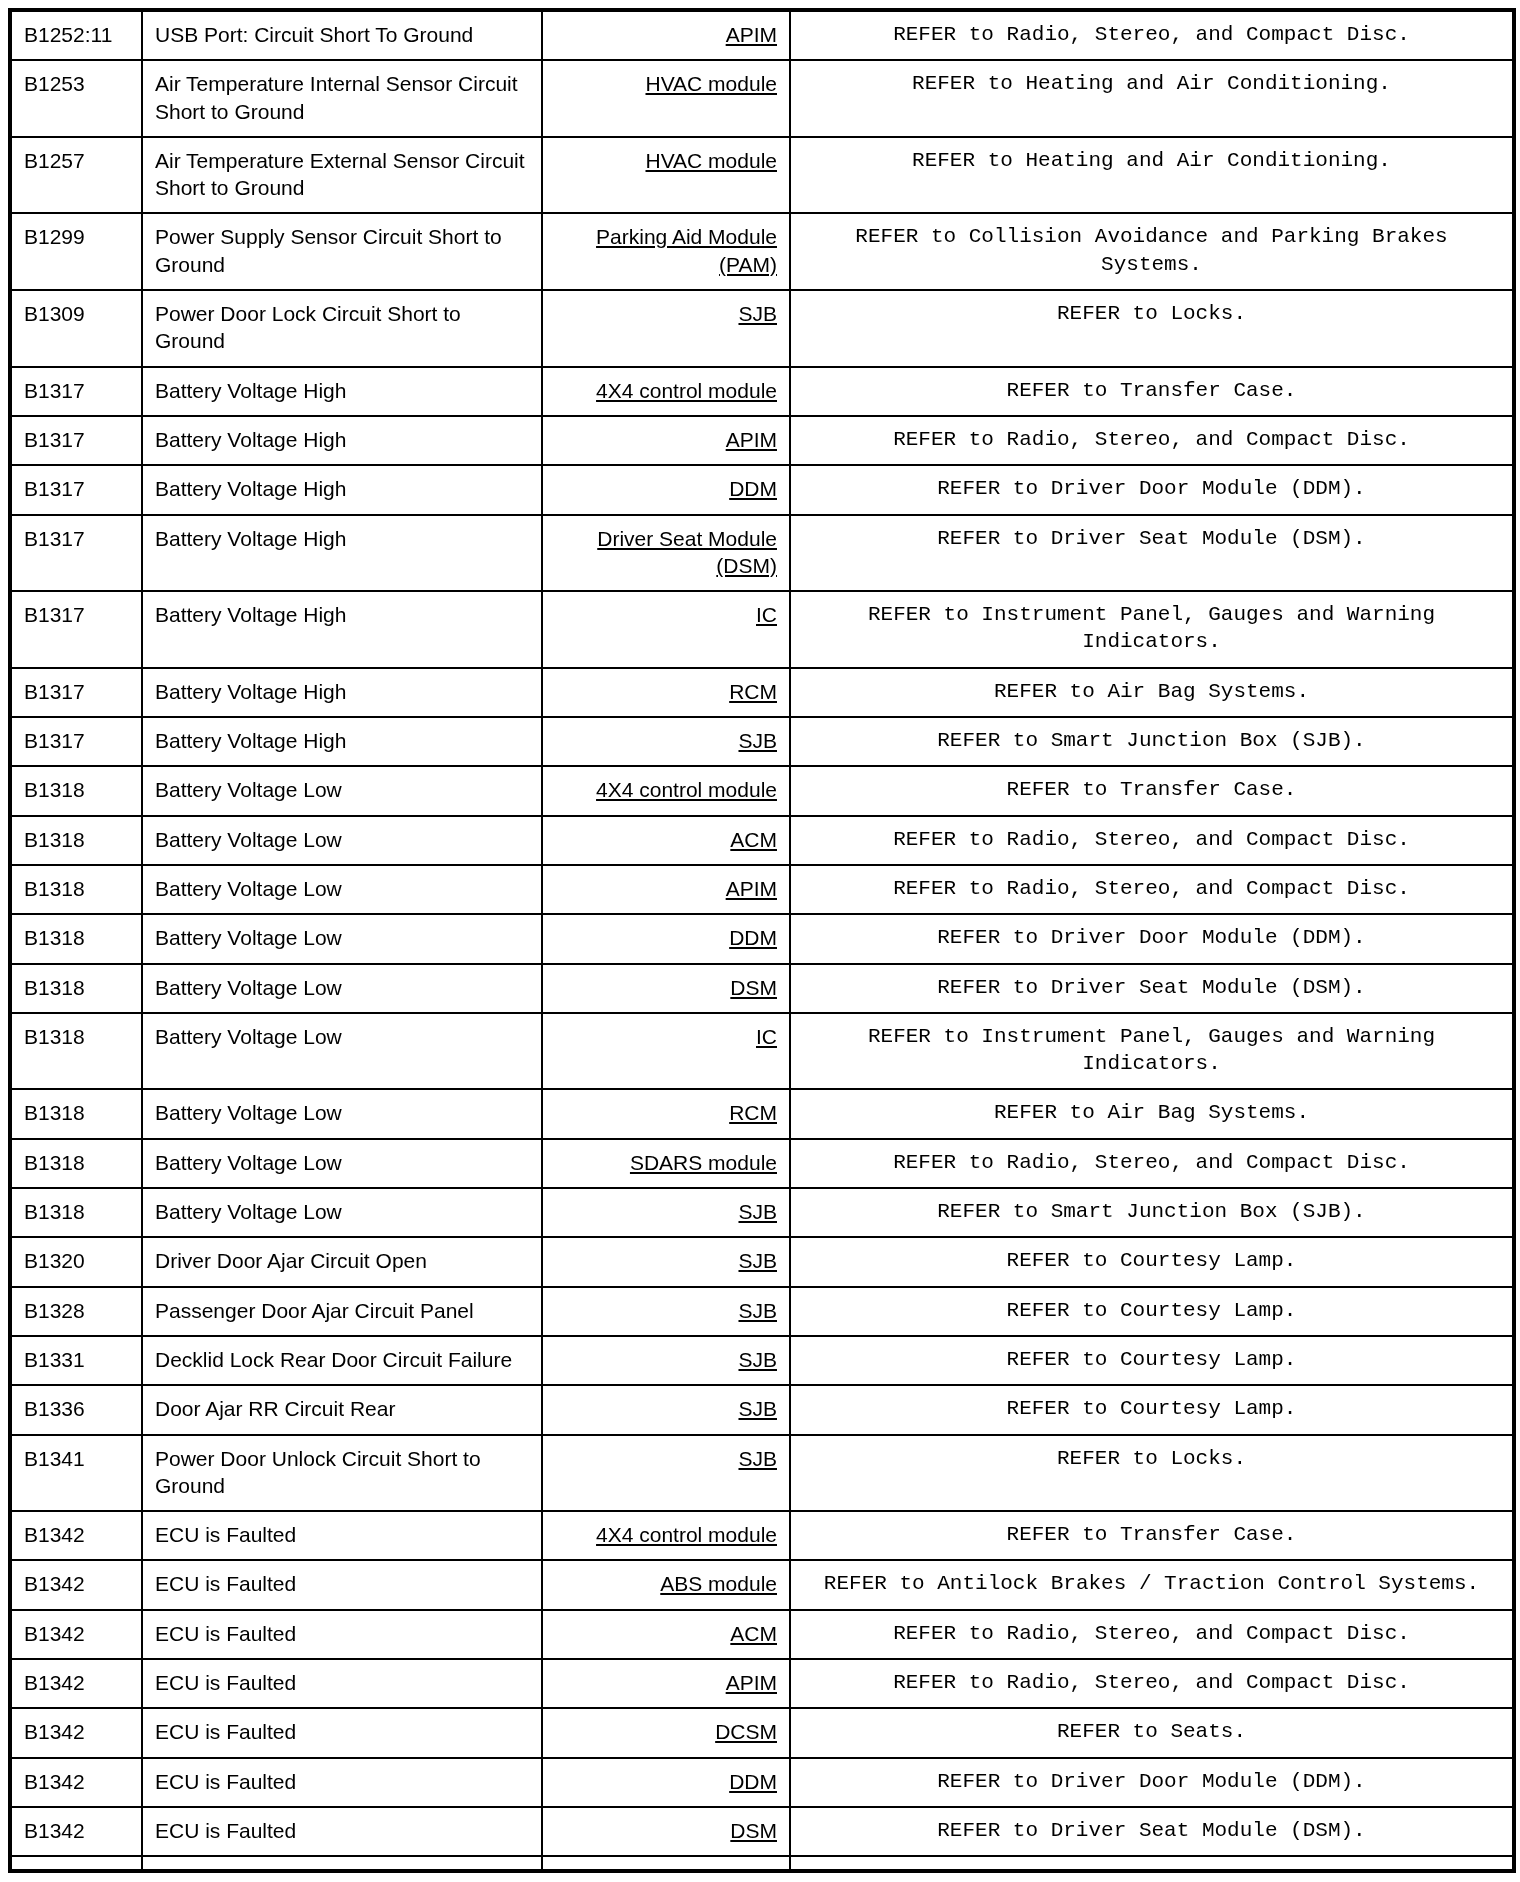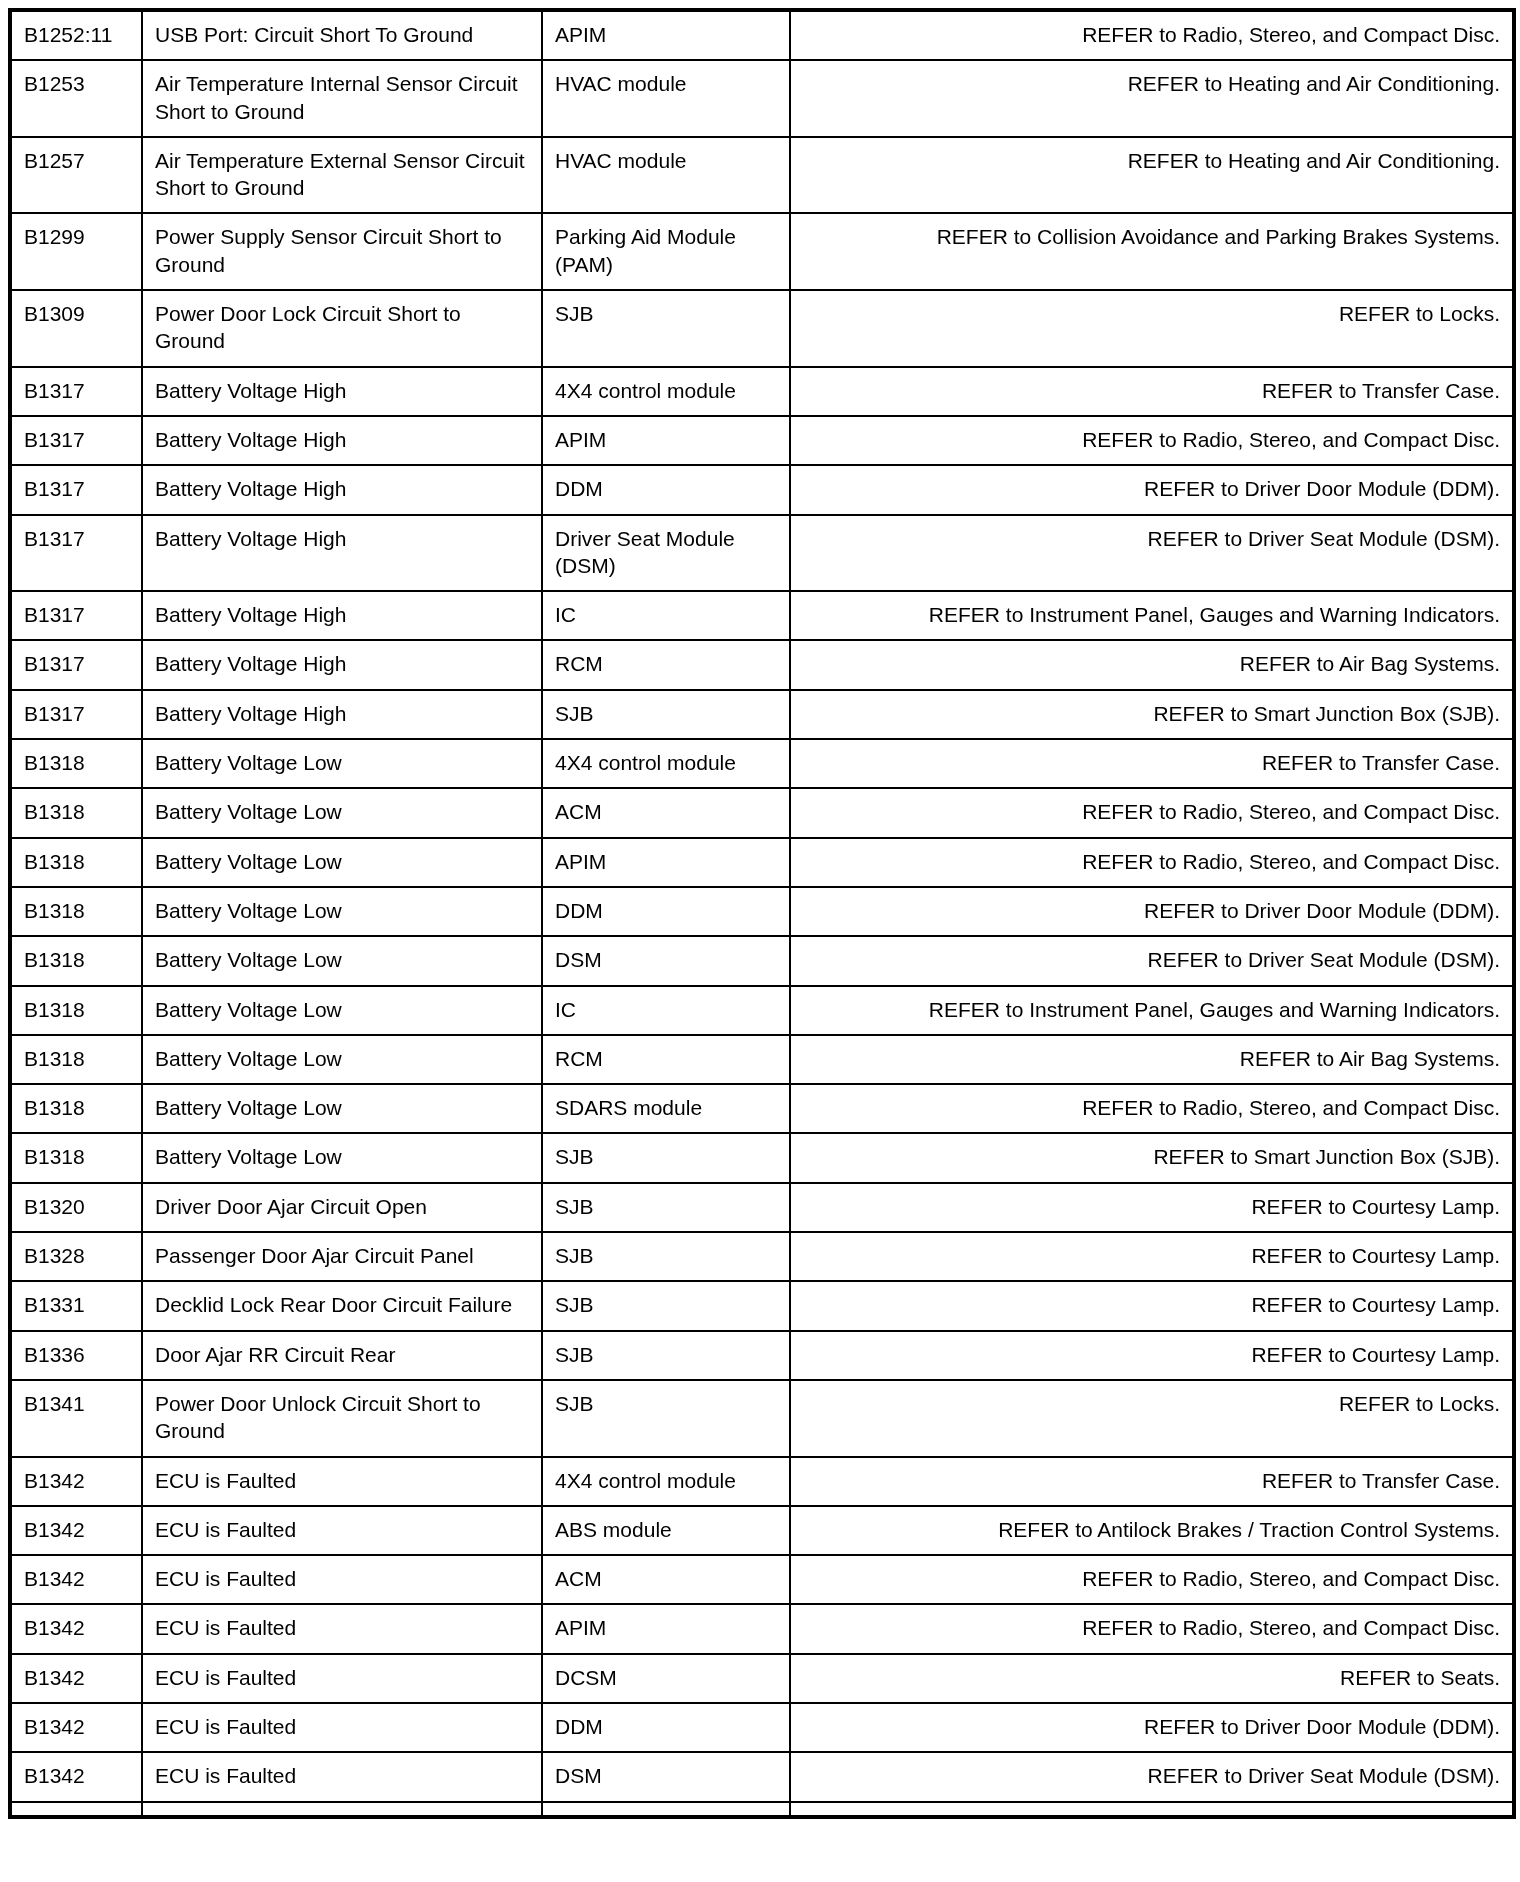--- a/index.html
+++ b/index.html
@@ -22,22 +22,22 @@
     border: 2px solid #000000;
     font-size: 21px;
     line-height: 1.3;
     padding: 9px 12px 11px 12px;
     vertical-align: top;
     color: #000000;
     overflow-wrap: break-word;
   }
   td.col-code   { text-align: left; }
   td.col-desc   { text-align: left; margin-left: 32px; }
-  td.col-module { text-align: left; }
-  td.col-action { text-align: right; }
+  td.col-module { text-align: right; text-decoration: underline; }
+  td.col-action { text-align: center; font-family: Liberation Mono, monospace; }
   tr.partial-row td {
     height: 12px;
     padding: 0;
   }
 </style>
 </head>
 <body>
 
 <table class="dtc">
   <colgroup>

